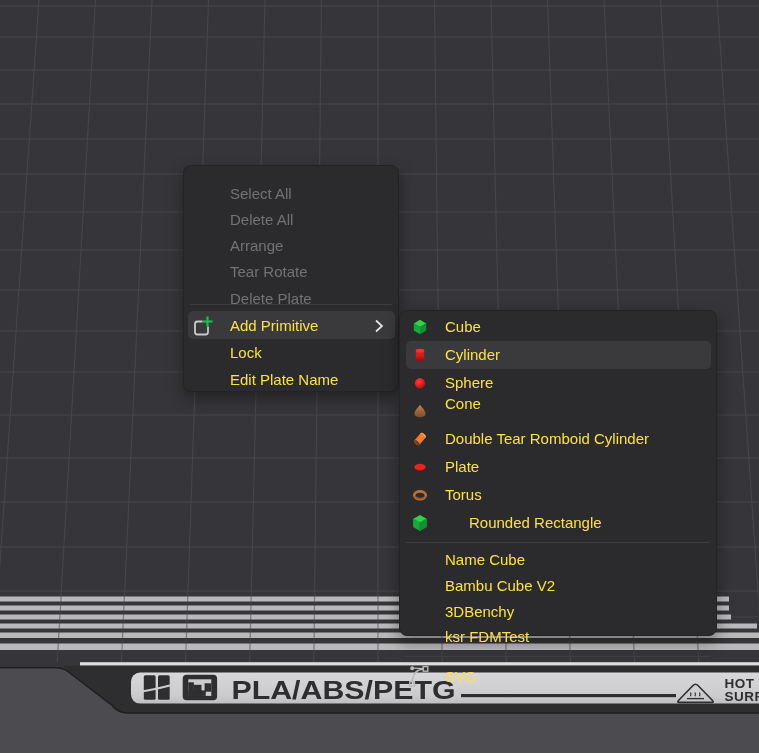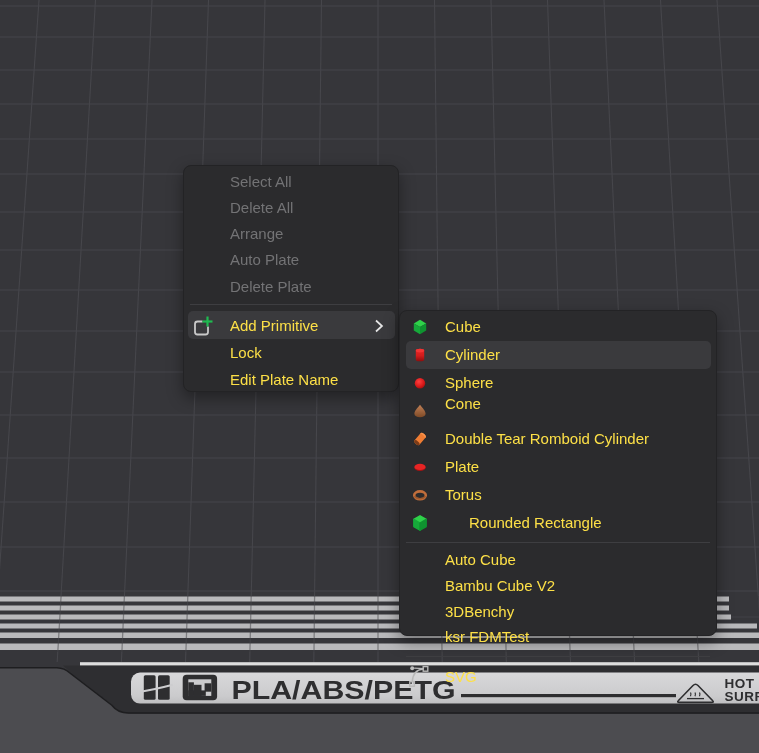--- a/index.html
+++ b/index.html
@@ -1,21 +1,21 @@
 <!DOCTYPE html>
 <html><head><meta charset="utf-8">
 <style>
 html,body{margin:0;padding:0;width:759px;height:753px;overflow:hidden;background:#36363a;
  font-family:"Liberation Sans",sans-serif;}
 #root{position:relative;width:759px;height:753px;overflow:hidden;}
 #bg{position:absolute;left:0;top:0;}
 .menu{position:absolute;background:#2b2b2d;border:1px solid #232325;border-radius:8px;
  box-sizing:border-box;box-shadow:0 6px 16px rgba(0,0,0,0.38);}
 .row{position:absolute;font-size:15px;color:#fde047;white-space:nowrap;}
-.dis{color:#737375;}
+.dis{color:#737375;margin-top:12px;}
 .sep{position:absolute;height:1px;background:#3e3e41;}
 .hl{position:absolute;background:#3a3a3d;border-radius:5px;}
 .ic{position:absolute;}
 </style></head>
 <body>
 <div id="root">
 <svg id="bg" width="759" height="753" viewBox="0 0 759 753">
  <rect x="0" y="0" width="759" height="753" fill="#36363a"></rect>
  <line x1="39.0" y1="0" x2="-6.9" y2="662" stroke="#46464b" stroke-width="1.1"></line>
 <line x1="95.5" y1="0" x2="57.2" y2="662" stroke="#46464b" stroke-width="1.1"></line>
@@ -106,21 +106,21 @@
   <path d="M690.5,696.3 q1,-2 0,-3.8 M695,696.3 q1,-2 0,-3.8 M699.5,696.3 q1,-2 0,-3.8" stroke-width="1.2"></path>
  </g>
  <text x="724.5" y="687.6" font-size="13.5" font-weight="bold" fill="#2e2e30" letter-spacing="0.5">HOT</text>
  <text x="724.5" y="700.8" font-size="13.5" font-weight="bold" fill="#2e2e30" letter-spacing="0.5">SURFACE</text>
 </svg>
 
 <div class="menu" style="left:183px;top:165px;width:216px;height:227px;">
  <div class="row dis" style="left:46px;top:3px;height:26px;line-height:26px;">Select All</div>
  <div class="row dis" style="left:46px;top:29px;height:26px;line-height:26px;">Delete All</div>
  <div class="row dis" style="left:46px;top:55px;height:26px;line-height:26px;">Arrange</div>
- <div class="row dis" style="left:46px;top:81px;height:26px;line-height:26px;">Auto Plate</div>
+ <div class="row dis" style="left:46px;top:81px;height:26px;line-height:26px;">Tear Rotate</div>
  <div class="row dis" style="left:46px;top:108px;height:26px;line-height:26px;">Delete Plate</div>
  <div class="sep" style="left:6px;right:6px;top:138px;"></div>
  <div class="hl" style="left:4px;top:145px;width:207px;height:28px;"></div>
  <div class="row" style="left:46px;top:146px;height:28px;line-height:28px;">Add Primitive</div>
  <svg class="ic" style="left:9px;top:149px;" width="22" height="22" viewBox="0 0 22 22">
    <rect x="2" y="6.5" width="13" height="13" rx="2.5" fill="none" stroke="#c9c9c9" stroke-width="1.8"></rect>
    <rect x="9.5" y="3.5" width="9" height="8" fill="#3a3a3d"></rect>
    <line x1="14.5" y1="1.5" x2="14.5" y2="11.5" stroke="#1fba50" stroke-width="2.2"></line>
    <line x1="9.5" y1="6.5" x2="19.5" y2="6.5" stroke="#1fba50" stroke-width="2.2"></line>
  </svg>
@@ -135,21 +135,21 @@
  <div class="hl" style="left:6px;top:30px;width:305px;height:28px;"></div>
  <div class="row" style="left:45px;top:2px;height:28px;line-height:28px;">Cube</div>
  <div class="row" style="left:45px;top:30px;height:28px;line-height:28px;">Cylinder</div>
  <div class="row" style="left:45px;top:58px;height:28px;line-height:28px;">Sphere</div>
  <div class="row" style="left:45px;top:79px;height:28px;line-height:28px;">Cone</div>
  <div class="row" style="left:45px;top:114px;height:28px;line-height:28px;">Double Tear Romboid Cylinder</div>
  <div class="row" style="left:45px;top:142px;height:28px;line-height:28px;">Plate</div>
  <div class="row" style="left:45px;top:170px;height:28px;line-height:28px;text-align:right;">Torus</div>
  <div class="row" style="left:45px;top:198px;height:28px;line-height:28px;margin-left:24px;">Rounded Rectangle</div>
  <div class="sep" style="left:6px;right:6px;top:231px;"></div>
- <div class="row" style="left:45px;top:236px;height:26px;line-height:26px;">Auto Cube</div>
+ <div class="row" style="left:45px;top:236px;height:26px;line-height:26px;">Name Cube</div>
  <div class="row" style="left:45px;top:262px;height:26px;line-height:26px;">Bambu Cube V2</div>
  <div class="row" style="left:45px;top:288px;height:26px;line-height:26px;">3DBenchy</div>
  <div class="row" style="left:45px;top:313px;height:26px;line-height:26px;">ksr FDMTest</div>
  <div class="sep" style="left:6px;right:6px;top:345px;"></div>
  <div class="row" style="left:45px;top:352px;height:28px;line-height:28px;">SVG</div>
  <svg class="ic" style="left:12px;top:8px;" width="16" height="16" viewBox="0 0 16 16">
         <polygon points="8,0.8 14.2,4.4 8,8 1.8,4.4" fill="#2fd24a"></polygon>
         <polygon points="1.8,4.4 8,8 8,15.2 1.8,11.6" fill="#16a93a"></polygon>
         <polygon points="8,8 14.2,4.4 14.2,11.6 8,15.2" fill="#0f9330"></polygon>
       </svg>

